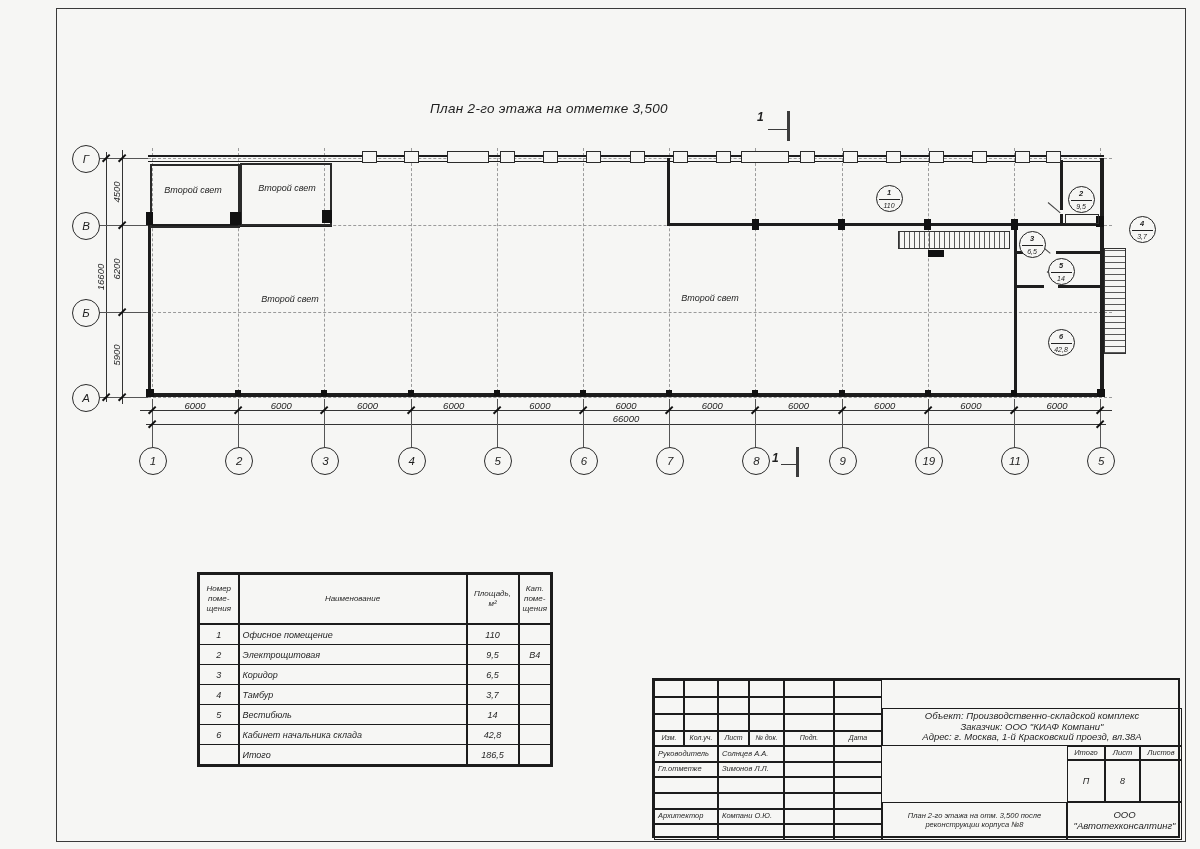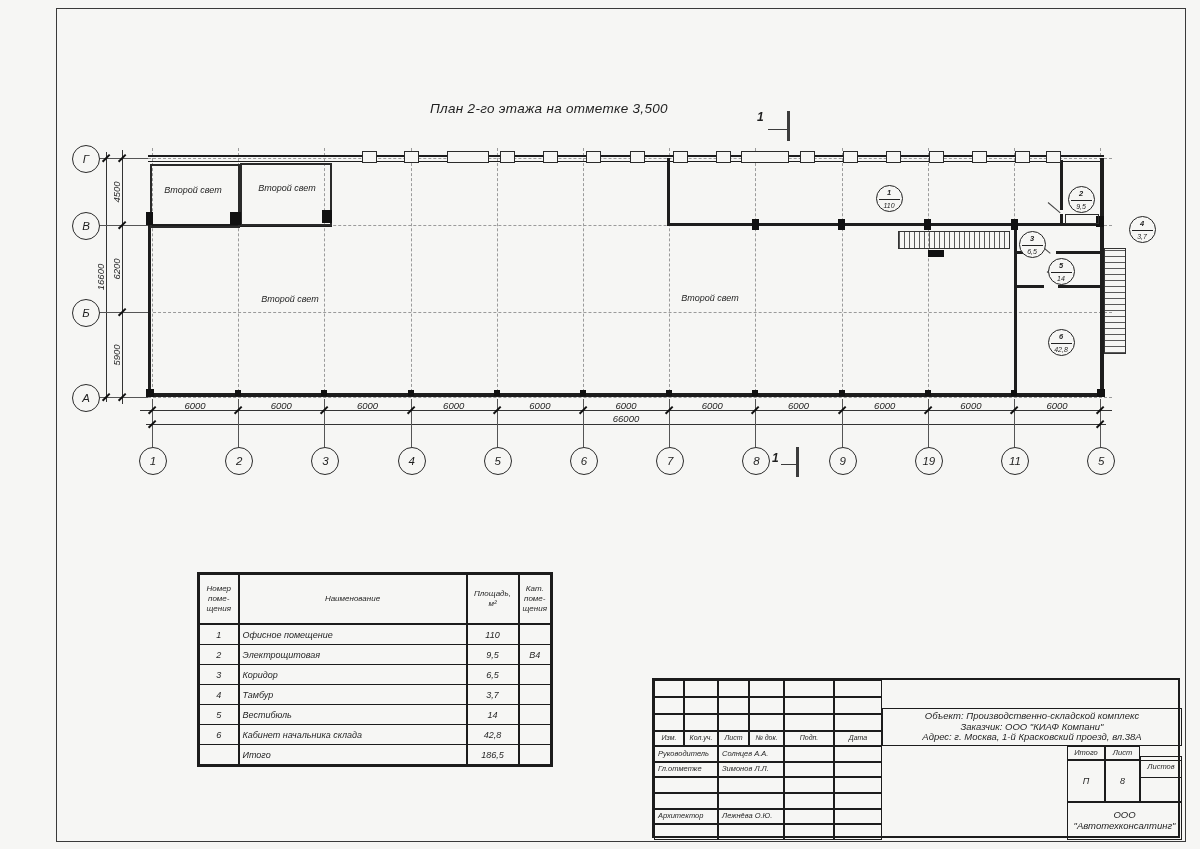--- a/index.html
+++ b/index.html
@@ -352,39 +352,40 @@
         <div class="cell" style="left: 180px; top: 81.67px; width: 48px; height: 15.67px; font-size: 7.5px;"></div>
         <div class="cell left-lbl" style="left: 0px; top: 97.34px; width: 64px; height: 15.67px; font-size: 7.5px;"></div>
         <div class="cell left-lbl" style="left: 64px; top: 97.34px; width: 66px; height: 15.67px; font-size: 7.5px;"></div>
         <div class="cell" style="left: 130px; top: 97.34px; width: 50px; height: 15.67px; font-size: 7.5px;"></div>
         <div class="cell" style="left: 180px; top: 97.34px; width: 48px; height: 15.67px; font-size: 7.5px;"></div>
         <div class="cell left-lbl" style="left: 0px; top: 113.01px; width: 64px; height: 15.67px; font-size: 7.5px;"></div>
         <div class="cell left-lbl" style="left: 64px; top: 113.01px; width: 66px; height: 15.67px; font-size: 7.5px;"></div>
         <div class="cell" style="left: 130px; top: 113.01px; width: 50px; height: 15.67px; font-size: 7.5px;"></div>
         <div class="cell" style="left: 180px; top: 113.01px; width: 48px; height: 15.67px; font-size: 7.5px;"></div>
         <div class="cell left-lbl" style="left: 0px; top: 128.68px; width: 64px; height: 15.67px; font-size: 7.5px;">Архитектор</div>
-        <div class="cell left-lbl" style="left: 64px; top: 128.68px; width: 66px; height: 15.67px; font-size: 7.5px;">Лежнёва О.Ю.</div>
+        <div class="cell left-lbl" style="left: 64px; top: 128.68px; width: 66px; height: 15.67px; font-size: 7.5px;">Компани О.Ю.</div>
         <div class="cell" style="left: 130px; top: 128.68px; width: 50px; height: 15.67px; font-size: 7.5px;"></div>
         <div class="cell" style="left: 180px; top: 128.68px; width: 48px; height: 15.67px; font-size: 7.5px;"></div>
         <div class="cell left-lbl" style="left: 0px; top: 144.35px; width: 64px; height: 15.67px; font-size: 7.5px;"></div>
         <div class="cell left-lbl" style="left: 64px; top: 144.35px; width: 66px; height: 15.67px; font-size: 7.5px;"></div>
         <div class="cell" style="left: 130px; top: 144.35px; width: 50px; height: 15.67px; font-size: 7.5px;"></div>
         <div class="cell" style="left: 180px; top: 144.35px; width: 48px; height: 15.67px; font-size: 7.5px;"></div>
       </div>
 
 
     <div class="cell" style="left:228px;top:28px;width:300px;height:38px;flex-direction:column;font-size:9.5px;">
       <span>Объект: Производственно-складской комплекс</span>
       <span>Заказчик: ООО "КИАФ Компани"</span>
       <span>Адрес: г. Москва, 1-й Красковский проезд, вл.38А</span>
     </div>
 
 
     <div class="cell" style="left:413px;top:66px;width:38px;height:14px;font-size:7.5px;">Итого</div>
     <div class="cell" style="left:451px;top:66px;width:35px;height:14px;font-size:7.5px;">Лист</div>
-    <div class="cell" style="left:486px;top:76px;width:42px;height:22px;font-size:7.5px;">Листов</div>
+    <div class="cell" style="left:486px;top:66px;width:42px;height:14px;font-size:7.5px;">Листов</div>
     <div class="cell" style="left:413px;top:80px;width:38px;height:42px;">П</div>
     <div class="cell" style="left:451px;top:80px;width:35px;height:42px;">8</div>
     <div class="cell" style="left:486px;top:80px;width:42px;height:42px;"></div>
 
+    <div class="cell" style="left:228px;top:122px;width:185px;height:38px;font-size:7.5px;padding:0 4px;">План 2-го этажа на отм. 3,500 после реконструкции корпуса №8</div>
     <div class="cell" style="left:413px;top:122px;width:115px;height:38px;font-size:9.5px;">ООО "Автотехконсалтинг"</div>
   </div>
 </div>
 
 </body></html>

